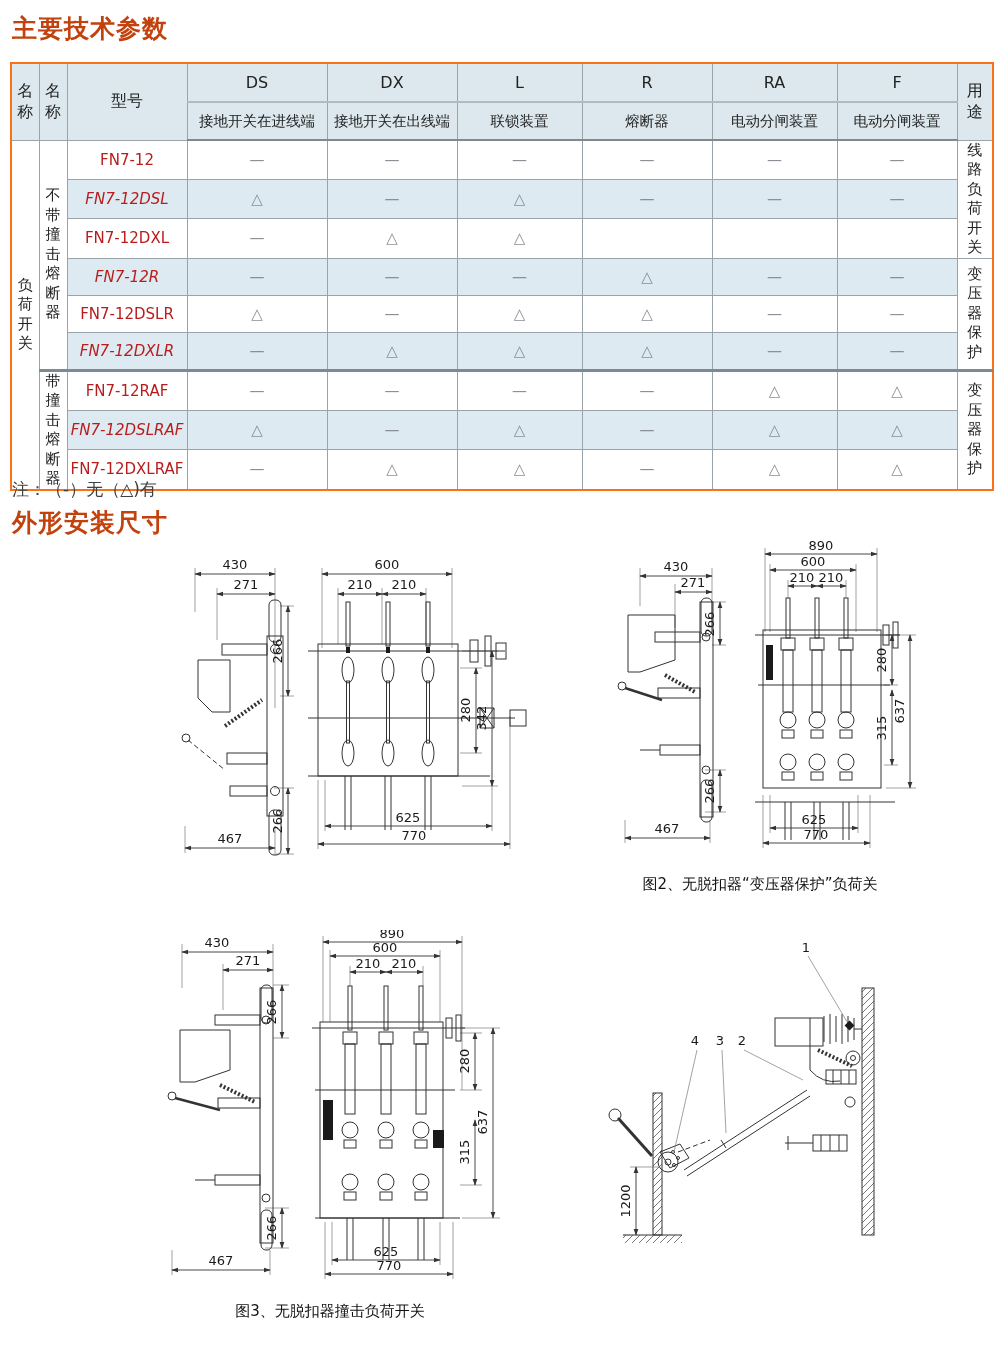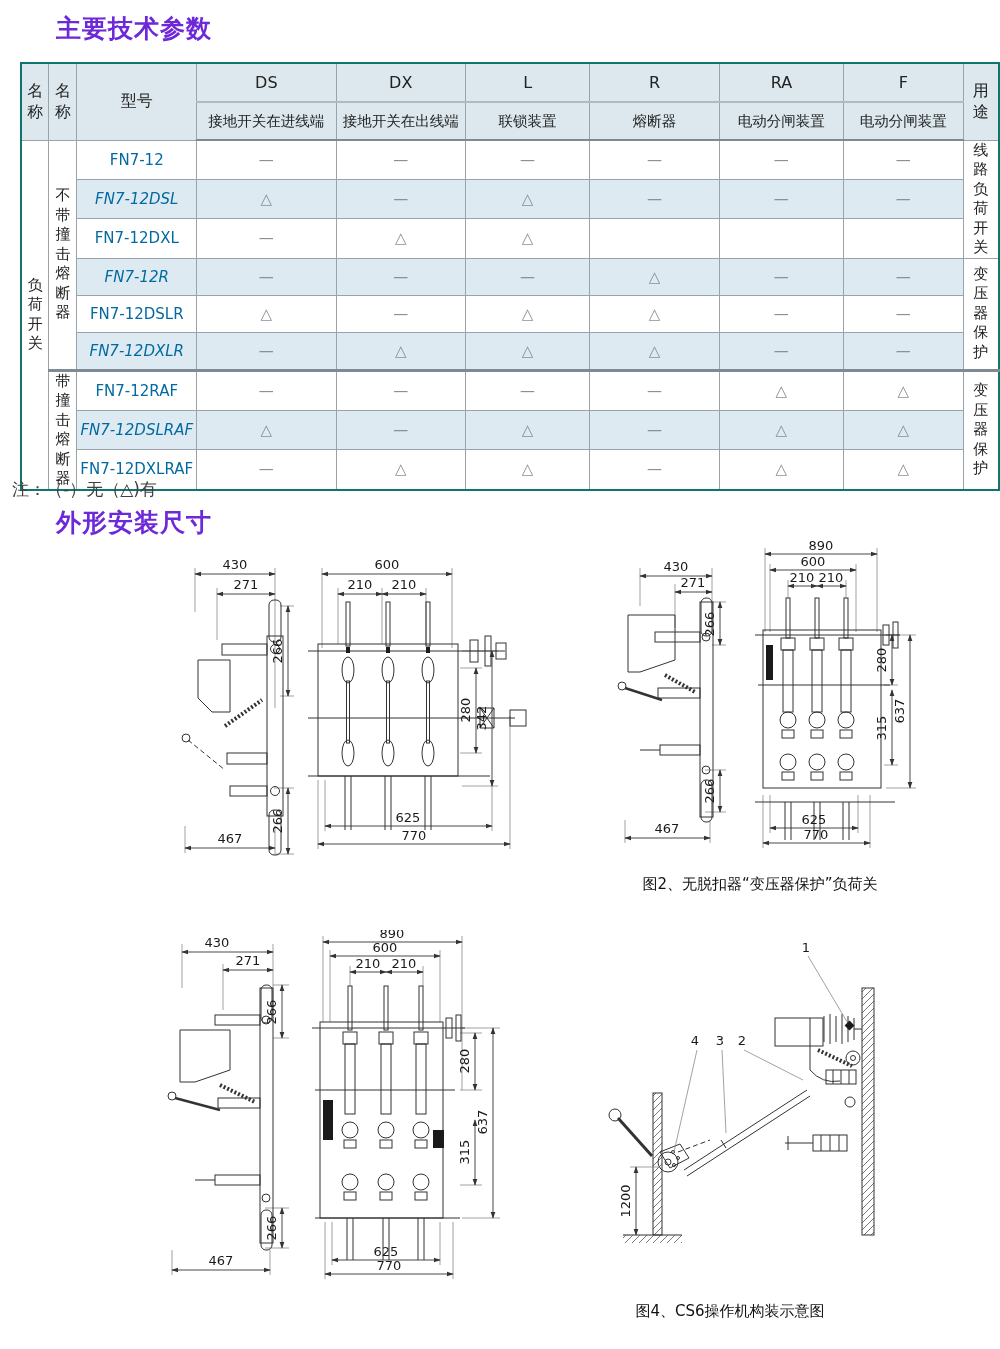--- a/index.html
+++ b/index.html
@@ -1,32 +1,32 @@
 <!DOCTYPE html>
 <html><head>
 <meta charset="utf-8">
 <style>
   html,body{margin:0;padding:0;background:#fff;}
   #page{position:relative;width:1000px;height:1349px;background:#fff;
         font-family:"DejaVu Sans","Liberation Sans",sans-serif;color:#1a1a1a;overflow:hidden;}
-  .sec-title{position:absolute;left:12px;font-size:25px;font-weight:bold;color:#6d28d9;letter-spacing:1px;margin-left:44px;}
+  .sec-title{position:absolute;left:12px;font-size:25px;font-weight:bold;color:#c2410c;letter-spacing:1px;}
   #title1{top:12px;}
   #title2{top:506px;}
   
-  #ptable{position:absolute;left:20px;top:62px;border-collapse:collapse;table-layout:fixed;
-          border:2px solid #0f766e;padding-left:11px;}
+  #ptable{position:absolute;left:10px;top:62px;border-collapse:collapse;table-layout:fixed;
+          border:2px solid #f97316;padding-left:11px;}
   #ptable th,#ptable td{border:1px solid #98a4aa;padding:0;text-align:center;vertical-align:middle;
           font-weight:normal;}
   #ptable thead th{background:#dce8ed;height:37px;font-size:16px;color:#222;}
   #ptable thead tr.desc th{font-size:14.5px;height:36px;}
   #ptable thead tr.desc th{border-top:2px solid #aebcc2;}
   #ptable tbody td{height:36px;font-size:15px;}
   #ptable tbody td.alt{background:#ddeaf1;font-style:italic;}
   #ptable td.sym{color:#8a9095;font-size:15px;}
-  #ptable td.model{color:#0369a1;}
+  #ptable td.model{color:#b91c1c;}
   #ptable tr.sep td{border-top:3px solid #7d8a91;}
   #ptable thead tr.desc th{border-bottom:2px solid #7d8a91;}
   .vtext{display:inline-block;width:1.1em;word-break:break-all;line-height:1.3;text-align:center;
          font-size:15px;color:#222;}
   th .vtext{font-size:16px;}
   #note{position:absolute;left:12px;top:478px;font-size:17px;color:#404040;}
   
   .fig{position:absolute;}
   .fig svg{display:block;}
   .fig .st{stroke:#333;fill:none;stroke-width:1;}
@@ -412,20 +412,21 @@
       <text transform="rotate(-90 116 82)" x="116" y="82" text-anchor="middle">266</text>
       <text transform="rotate(-90 309 131)" x="309" y="131" text-anchor="middle">280</text>
       <text transform="rotate(-90 327 192)" x="327" y="192" text-anchor="middle">637</text>
       <text transform="rotate(-90 309 222)" x="309" y="222" text-anchor="middle">315</text>
       <text transform="rotate(-90 116 298)" x="116" y="298" text-anchor="middle">266</text>
       <text x="226" y="326" text-anchor="middle">625</text>
       <text x="229" y="340" text-anchor="middle">770</text>
       <text x="61" y="335" text-anchor="middle">467</text>
     </svg>
   </div>
+  <div class="caption" style="left:160px;top:1302px;width:340px;">图3、无脱扣器撞击负荷开关</div>
 
   <div class="fig" style="left:560px;top:930px;">
     <svg width="440" height="360" viewBox="0 0 440 360">
       <defs>
         <marker id="f4a" viewBox="0 0 10 10" refX="9" refY="5" markerWidth="8" markerHeight="8" orient="auto-start-reverse">
           <path d="M0,1.5 L10,5 L0,8.5 z" fill="#333"></path>
           </marker>
         <pattern id="f4h" width="7" height="7" patternUnits="userSpaceOnUse">
           <path d="M0,7 L7,0" stroke="#555" stroke-width="0.8"></path>
           </pattern>
@@ -478,15 +479,14 @@
       <rect class="fl" x="286" y="92" width="7" height="7" transform="rotate(45 289.5 95.5)"></rect>
       <text x="246" y="22" text-anchor="middle">1</text>
       <text x="135" y="115" text-anchor="middle">4</text>
       <text x="160" y="115" text-anchor="middle">3</text>
       <text x="182" y="115" text-anchor="middle">2</text>
       <path class="xl" d="M70,237 H98 M70,305 H63"></path>
       <line class="dl" x1="76" y1="237" x2="76" y2="305" marker-start="url(#f4a)" marker-end="url(#f4a)"></line>
       <text transform="rotate(-90 70 271)" x="70" y="271" text-anchor="middle">1200</text>
     </svg>
   </div>
-  <div class="caption" style="left:560px;top:1302px;width:340px;">图4、CS6操作机构装示意图</div>
 
 </div>
 
 </body></html>

